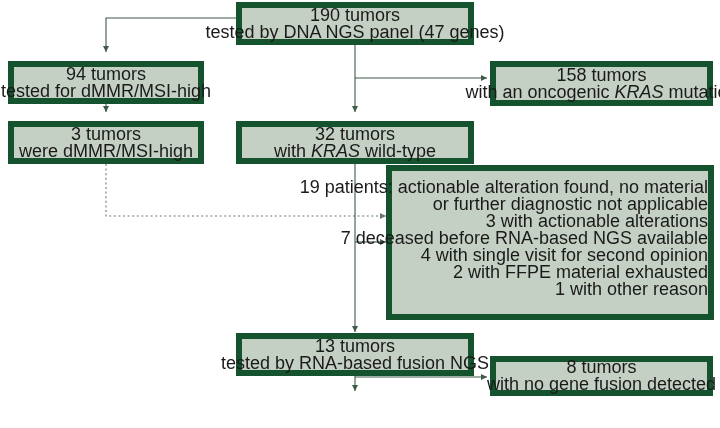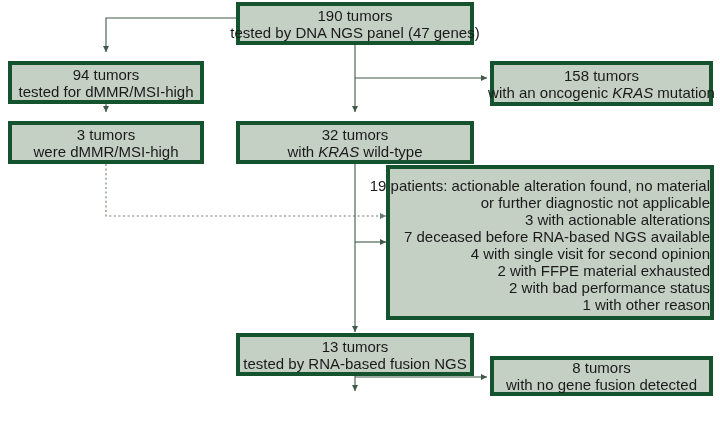--- a/index.html
+++ b/index.html
@@ -18,27 +18,27 @@
   #flow {
     position: absolute;
     left: 0; top: 0;
     width: 720px;
     height: 428px;
   }
   .node {
     position: absolute;
     box-sizing: border-box;
     background: #c5d0c4;
-    border: 4px solid #14532d;
+    border: 6px solid #14532d;
     display: flex;
     flex-direction: column;
     align-items: center;
     justify-content: center;
     text-align: center;
-    font-size: 15px;
+    font-size: 18px;
     line-height: 17px;
     color: #1a1a1a;
   }
   .node .line {
     display: block;
     white-space: nowrap;
   }
   .node-left-align {
     align-items: flex-end;
     text-align: left;
@@ -122,21 +122,20 @@
     <span class="line"><span>with </span><i class="gene">KRAS</i><span> wild-type</span></span>
   </div>
 
   <div class="node node-left-align" style="left:386px; top:165px; width:328px; height:155px;">
     <span class="line">19 patients: actionable alteration found, no material</span>
     <span class="line">or further diagnostic not applicable</span>
     <span class="line indent">3 with actionable alterations</span>
     <span class="line indent">7 deceased before RNA-based NGS available</span>
     <span class="line indent">4 with single visit for second opinion</span>
     <span class="line indent">2 with FFPE material exhausted</span>
-    <span class="line indent">2 with bad performance status</span>
     <span class="line indent">1 with other reason</span>
   </div>
 
   <div class="node" style="left:236px; top:333px; width:238px; height:43px;">
     <span class="line">13 tumors</span>
     <span class="line">tested by RNA-based fusion NGS</span>
   </div>
 
   <div class="node" style="left:490px; top:356px; width:223px; height:40px;">
     <span class="line">8 tumors</span>

